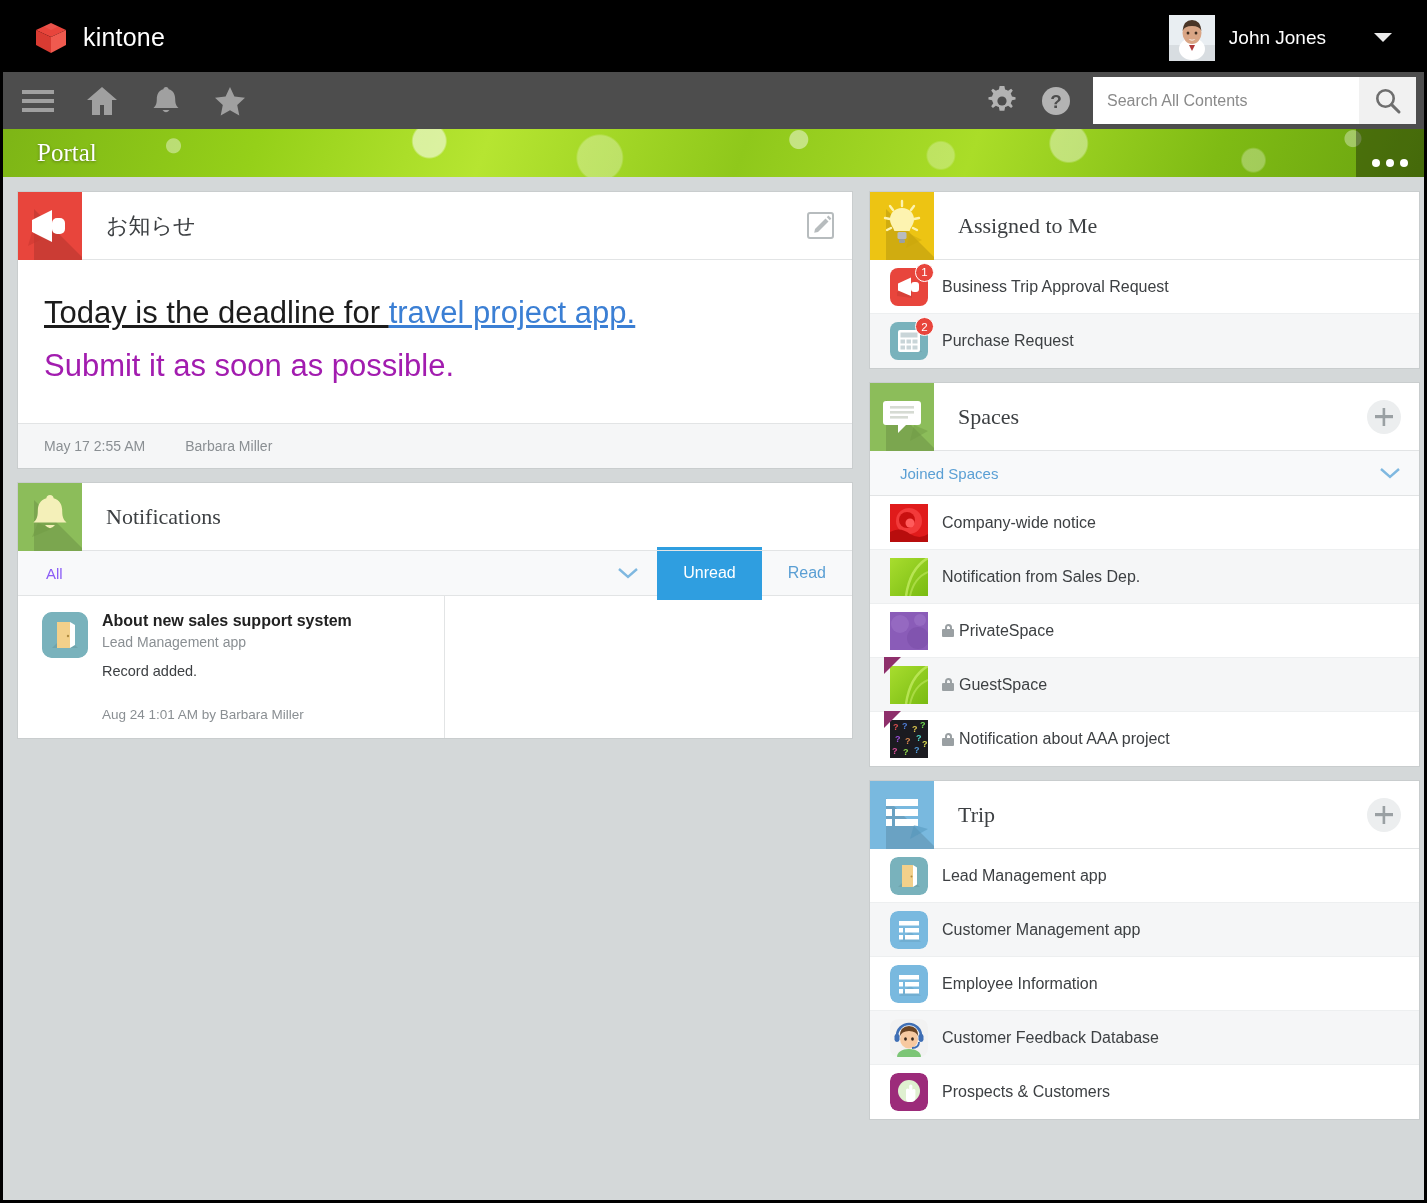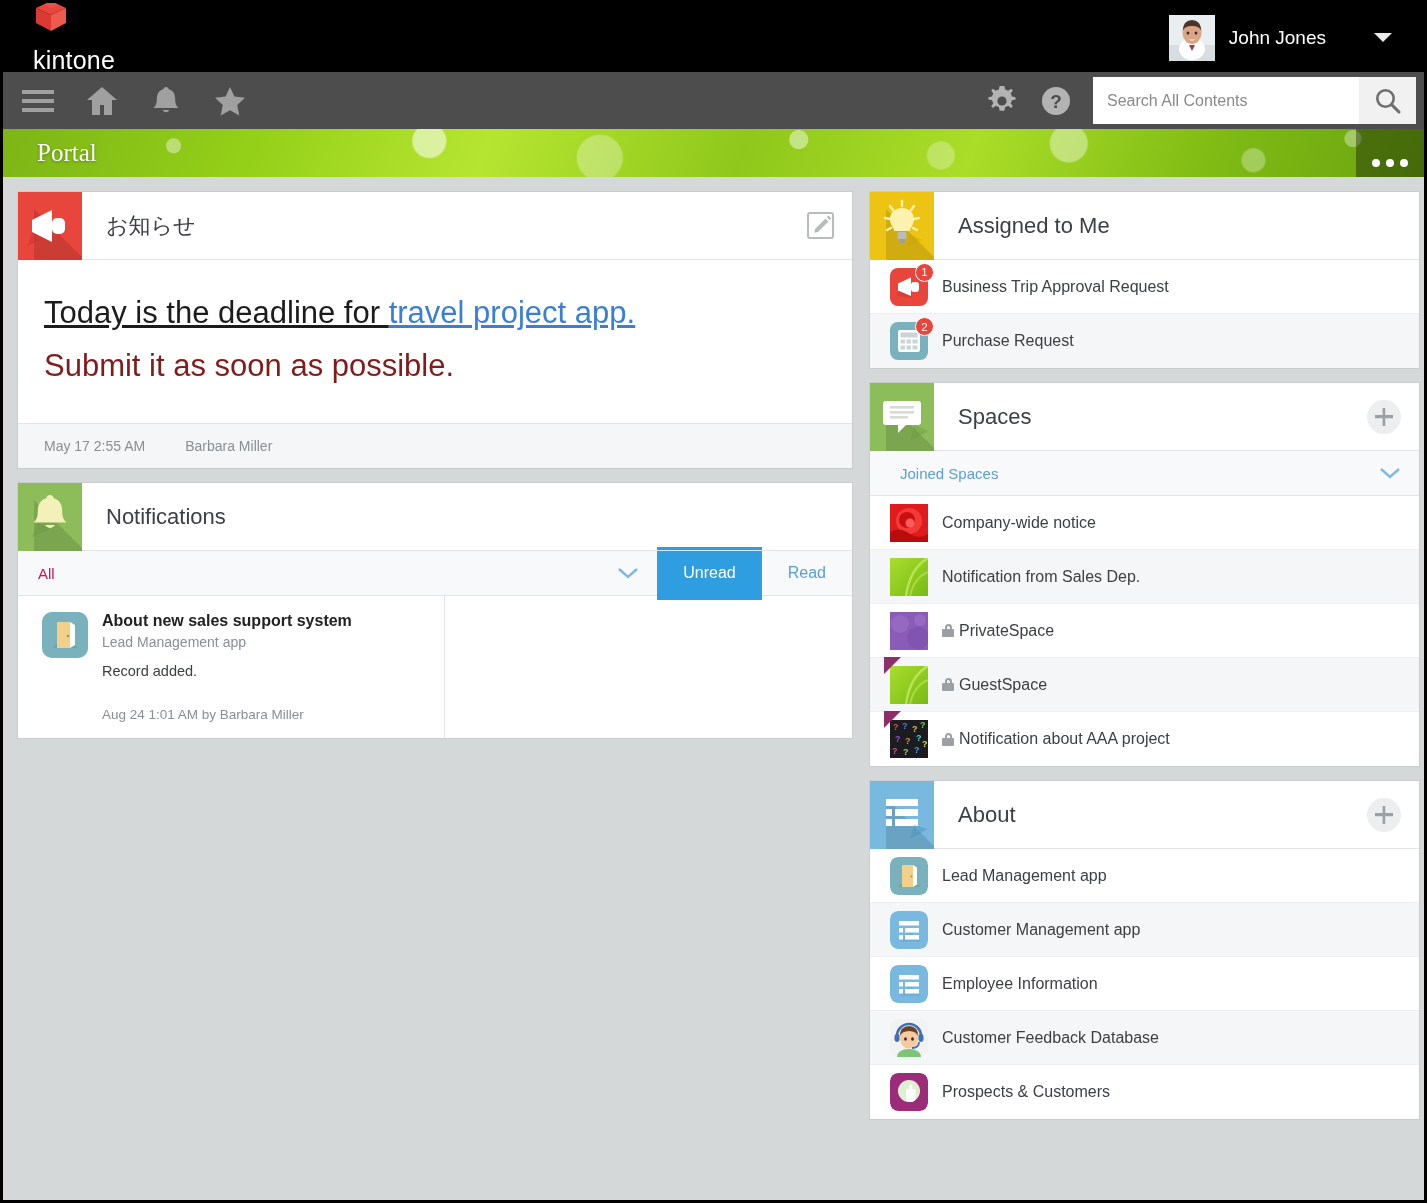--- a/index.html
+++ b/index.html
@@ -16,21 +16,21 @@
     border: 3px solid #000;
     overflow: hidden;
   }
 
   
   .topbar {
     height: 69px; background: #000;
     display: flex; align-items: center; justify-content: space-between;
     padding: 0 18px 0 30px;
   }
-  .brand { display: flex; align-items: flex-start; gap: 14px; flex-direction: column; }
+  .brand { display: flex; align-items: center; gap: 14px; }
   .brand-logo { width: 36px; height: 32px; position: relative; }
   .brand-name { color: #fff; font-size: 25px; letter-spacing: .2px; }
   .user-area { display: flex; align-items: center; gap: 14px; padding-right: 14px; }
   .avatar {
     width: 46px; height: 46px; overflow: hidden; background: #8fa0ae;
     position: relative; flex: none;
   }
   .avatar .face { position: absolute; left: 0; top: 0; width: 46px; height: 46px; }
   .user-name { color: #fff; font-size: 19px; }
   .caret-down {
@@ -108,52 +108,52 @@
 
   
   .p-head { display: flex; align-items: stretch; height: 68px; position: relative;
             border-bottom: 1px solid #e2e4e5; }
   .p-icon { width: 64px; height: 68px; flex: none; position: relative; overflow: hidden; }
   .p-icon .shadow {
     position: absolute; left: 16px; top: 17px; width: 64px; height: 64px;
     background: rgba(0,0,0,.12); transform: rotate(0deg);
     clip-path: polygon(0 0, 100% 100%, 0 100%);
   }
-  .p-title { display: flex; align-items: center; padding-left: 24px; font-size: 22px; color: #3d4043; }
+  .p-title { display: flex; align-items: center; padding-left: 24px; font-size: 22px; color: #3d4043; font-family: Liberation Serif, serif; }
   .p-head-action { margin-left: auto; display: flex; align-items: center; padding-right: 18px; }
   .circle-plus {
     width: 34px; height: 34px; border-radius: 50%; background: #eceeef;
     display: flex; align-items: center; justify-content: center; cursor: pointer;
   }
   .circle-plus::before, .circle-plus::after {
     content: ""; position: absolute; background: #9aa0a3;
   }
   .circle-plus::before { width: 18px; height: 2.5px; }
   .circle-plus::after { width: 2.5px; height: 18px; }
   .edit-icon {
     width: 27px; height: 27px; border: 2px solid #b7bcbe; border-radius: 3px;
     position: relative; cursor: pointer;
   }
 
   
   .ann-body { padding: 30px 26px 34px 26px; }
   .ann-line1 { font-size: 31px; color: #1c1c1c; text-decoration: underline; line-height: 1.5; }
   .ann-line1 a { color: #3b7fd4; text-decoration: underline; }
-  .ann-line2 { font-size: 31px; color: #7f1d1d; line-height: 1.5; margin-top: 6px; }
+  .ann-line2 { font-size: 31px; color: #a21caf; line-height: 1.5; margin-top: 6px; }
   .ann-foot {
     background: #f5f6f7; border-top: 1px solid #e2e4e5;
     padding: 14px 26px; display: flex; gap: 40px; font-size: 14px; color: #8a8f93;
   }
 
   
   .filter-bar {
     display: flex; align-items: center; height: 45px; background: #f8f9fa;
     border-bottom: 1px solid #e2e4e5;
   }
-  .filter-all { padding-left: 20px; font-size: 15px; color: #be185d; cursor: pointer; }
+  .filter-all { padding-left: 28px; font-size: 15px; color: #8b5cf6; cursor: pointer; }
   .filter-chevron { margin-left: auto; margin-right: 18px; cursor: pointer; }
   .seg-unread {
     background: #2f9ee0; color: #fff; font-size: 16px;
     padding: 0 26px; height: 53px; display: flex; align-items: center; cursor: pointer;
   }
   .seg-read {
     color: #5a9fd4; font-size: 16px; padding: 0 26px; height: 45px;
     display: flex; align-items: center; cursor: pointer;
   }
 
@@ -587,21 +587,21 @@
             <div class="shadow"></div>
             <svg width="64" height="68" viewBox="0 0 64 68" style="position:relative">
               <rect x="16" y="18" width="32" height="7" fill="#fff"></rect>
               <rect x="16" y="28" width="6" height="7" fill="#fff"></rect>
               <rect x="25" y="28" width="23" height="7" fill="#fff"></rect>
               <rect x="16" y="38" width="6" height="7" fill="#fff"></rect>
               <rect x="25" y="38" width="23" height="7" fill="#fff"></rect>
               <path d="M44 44 L40 58 L58 48 Z" fill="#4e93b9" opacity=".45"></path>
             </svg>
           </div>
-          <div class="p-title">About</div>
+          <div class="p-title">Trip</div>
           <div class="p-head-action">
             <div class="circle-plus">
               <svg width="20" height="20" viewBox="0 0 20 20">
                 <rect x="1" y="8.6" width="18" height="2.6" fill="#9aa0a3"></rect>
                 <rect x="8.6" y="1" width="2.6" height="18" fill="#9aa0a3"></rect>
               </svg>
             </div>
           </div>
         </div>
 

